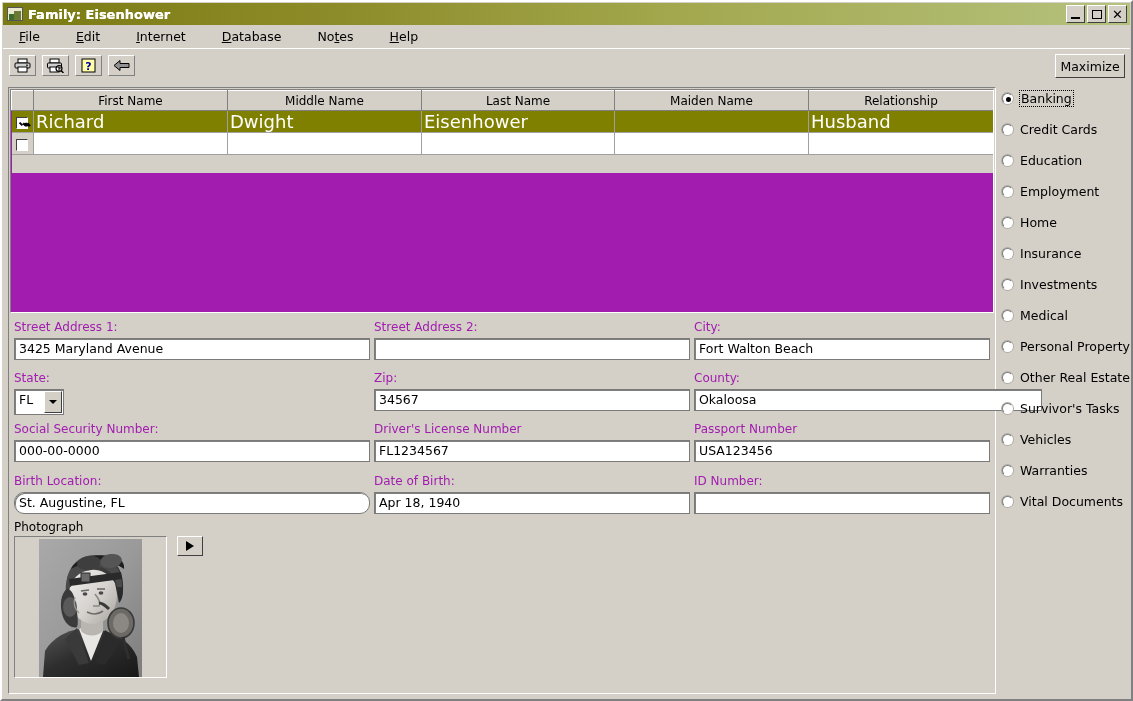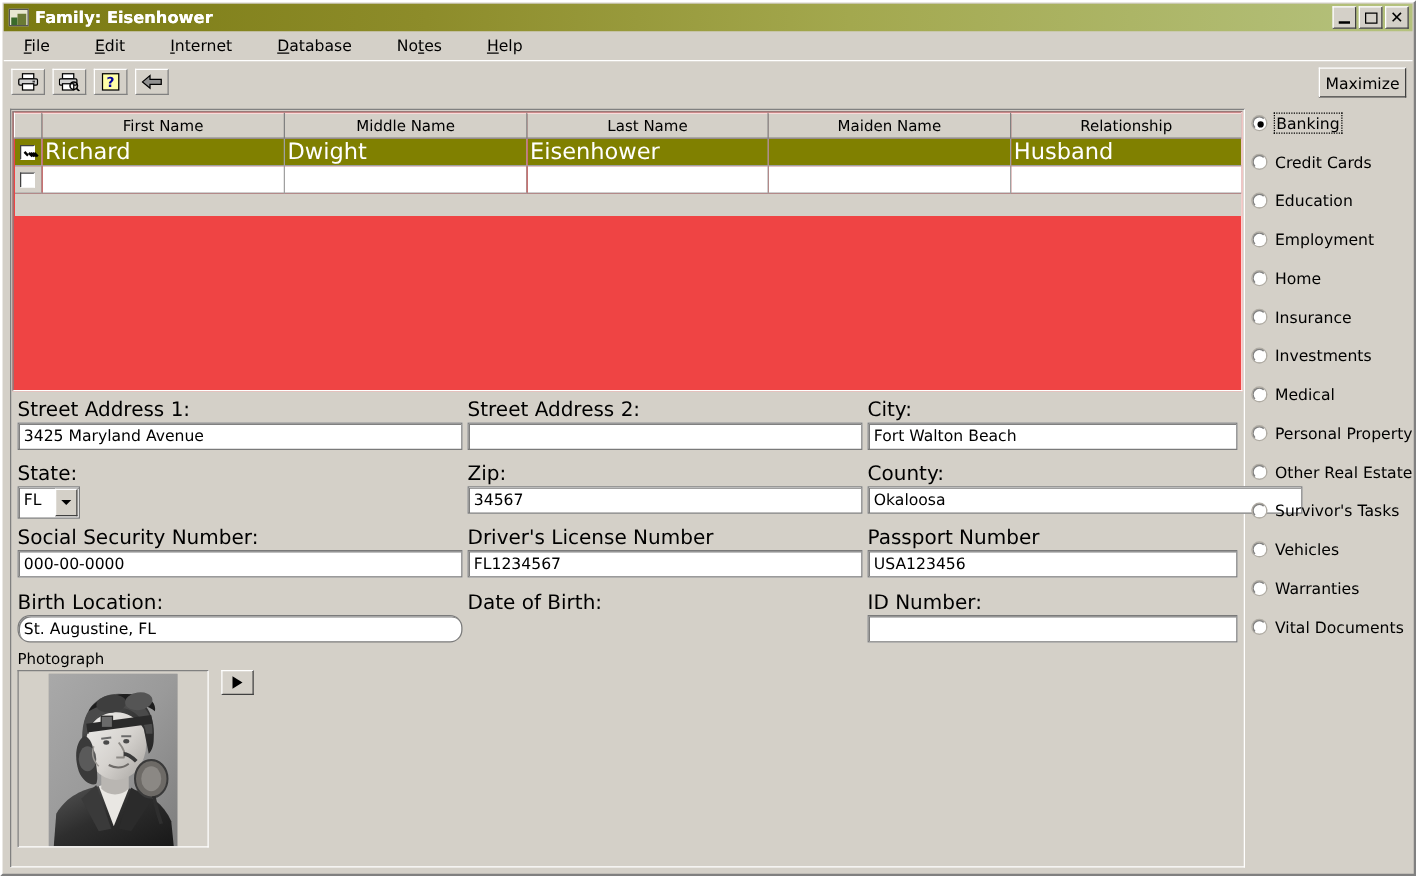--- a/index.html
+++ b/index.html
@@ -125,21 +125,21 @@
     background:#d4d0c8;
     border:1px solid;
     border-top-color:#808080; border-left-color:#808080;
     border-right-color:#ffffff; border-bottom-color:#ffffff;
   }
 
   
   .grid-wrap {
     position:absolute; left:1px; top:1px;
     width: 984px; height: 224px;
-    background:#ef4444;
+    background:#a21caf;
     border:1px solid;
     border-top-color:#808080; border-left-color:#808080;
     border-right-color:#ffffff; border-bottom-color:#ffffff;
     overflow:hidden;
   }
   table.grid { border-collapse: collapse; width: 982px; table-layout: fixed; }
   table.grid th {
     height: 20px;
     background:#d4d0c8;
     border:1px solid;
@@ -173,21 +173,21 @@
     box-shadow: 4px -3px 0 0 #000, 5px -4px 0 0 #000, 3px -2px 0 0 #000, 6px -5px 0 0 #000;
   }
   .grid-blank { background:#d4d0c8; height: 180px; }
 
   
   .form-area {
     position:absolute; left:1px; top: 228px;
     width: 984px; height: 376px;
   }
   .f-col { position:absolute; }
-  .f-label { font-size:16px; color:#000000; height:15px; line-height:15px; white-space:nowrap; }
+  .f-label { font-size:12px; color:#a21caf; height:15px; line-height:15px; white-space:nowrap; }
   .f-input-box {
     height:22px; background:#fff;
     border:1px solid #7a7a7a;
     box-shadow: inset 1px 1px 0 #808080;
     font-size:12.5px; color:#000;
     padding: 2px 4px; line-height:16px;
     white-space:nowrap; overflow:hidden;
   }
   .combo {
     display:flex; width:50px; height:26px;
@@ -435,20 +435,21 @@
         <div class="f-label">Passport Number</div>
         <div class="f-input-box" style="width:296px; margin-top:3px;">USA123456</div>
       </div>
 
       <div class="f-col" style="left:4px; top:158px; width:356px;">
         <div class="f-label">Birth Location:</div>
         <div class="f-input-box" style="width:356px; margin-top:3px;border-radius:10px;">St. Augustine, FL</div>
       </div>
       <div class="f-col" style="left:364px; top:158px; width:316px;">
         <div class="f-label">Date of Birth:</div>
+        <div class="f-input-box" style="width:316px; margin-top:3px;">Apr 18, 1940</div>
       </div>
       <div class="f-col" style="left:684px; top:158px; width:296px;">
         <div class="f-label">ID Number:</div>
         <div class="f-input-box" style="width:296px; margin-top:3px;"></div>
       </div>
 
       <div class="f-col" style="left:4px; top:204px;">
         <div class="photo-label">Photograph</div>
         <div style="display:flex; align-items:flex-start; gap:10px; margin-top:2px;">
           <div class="photo-frame">

